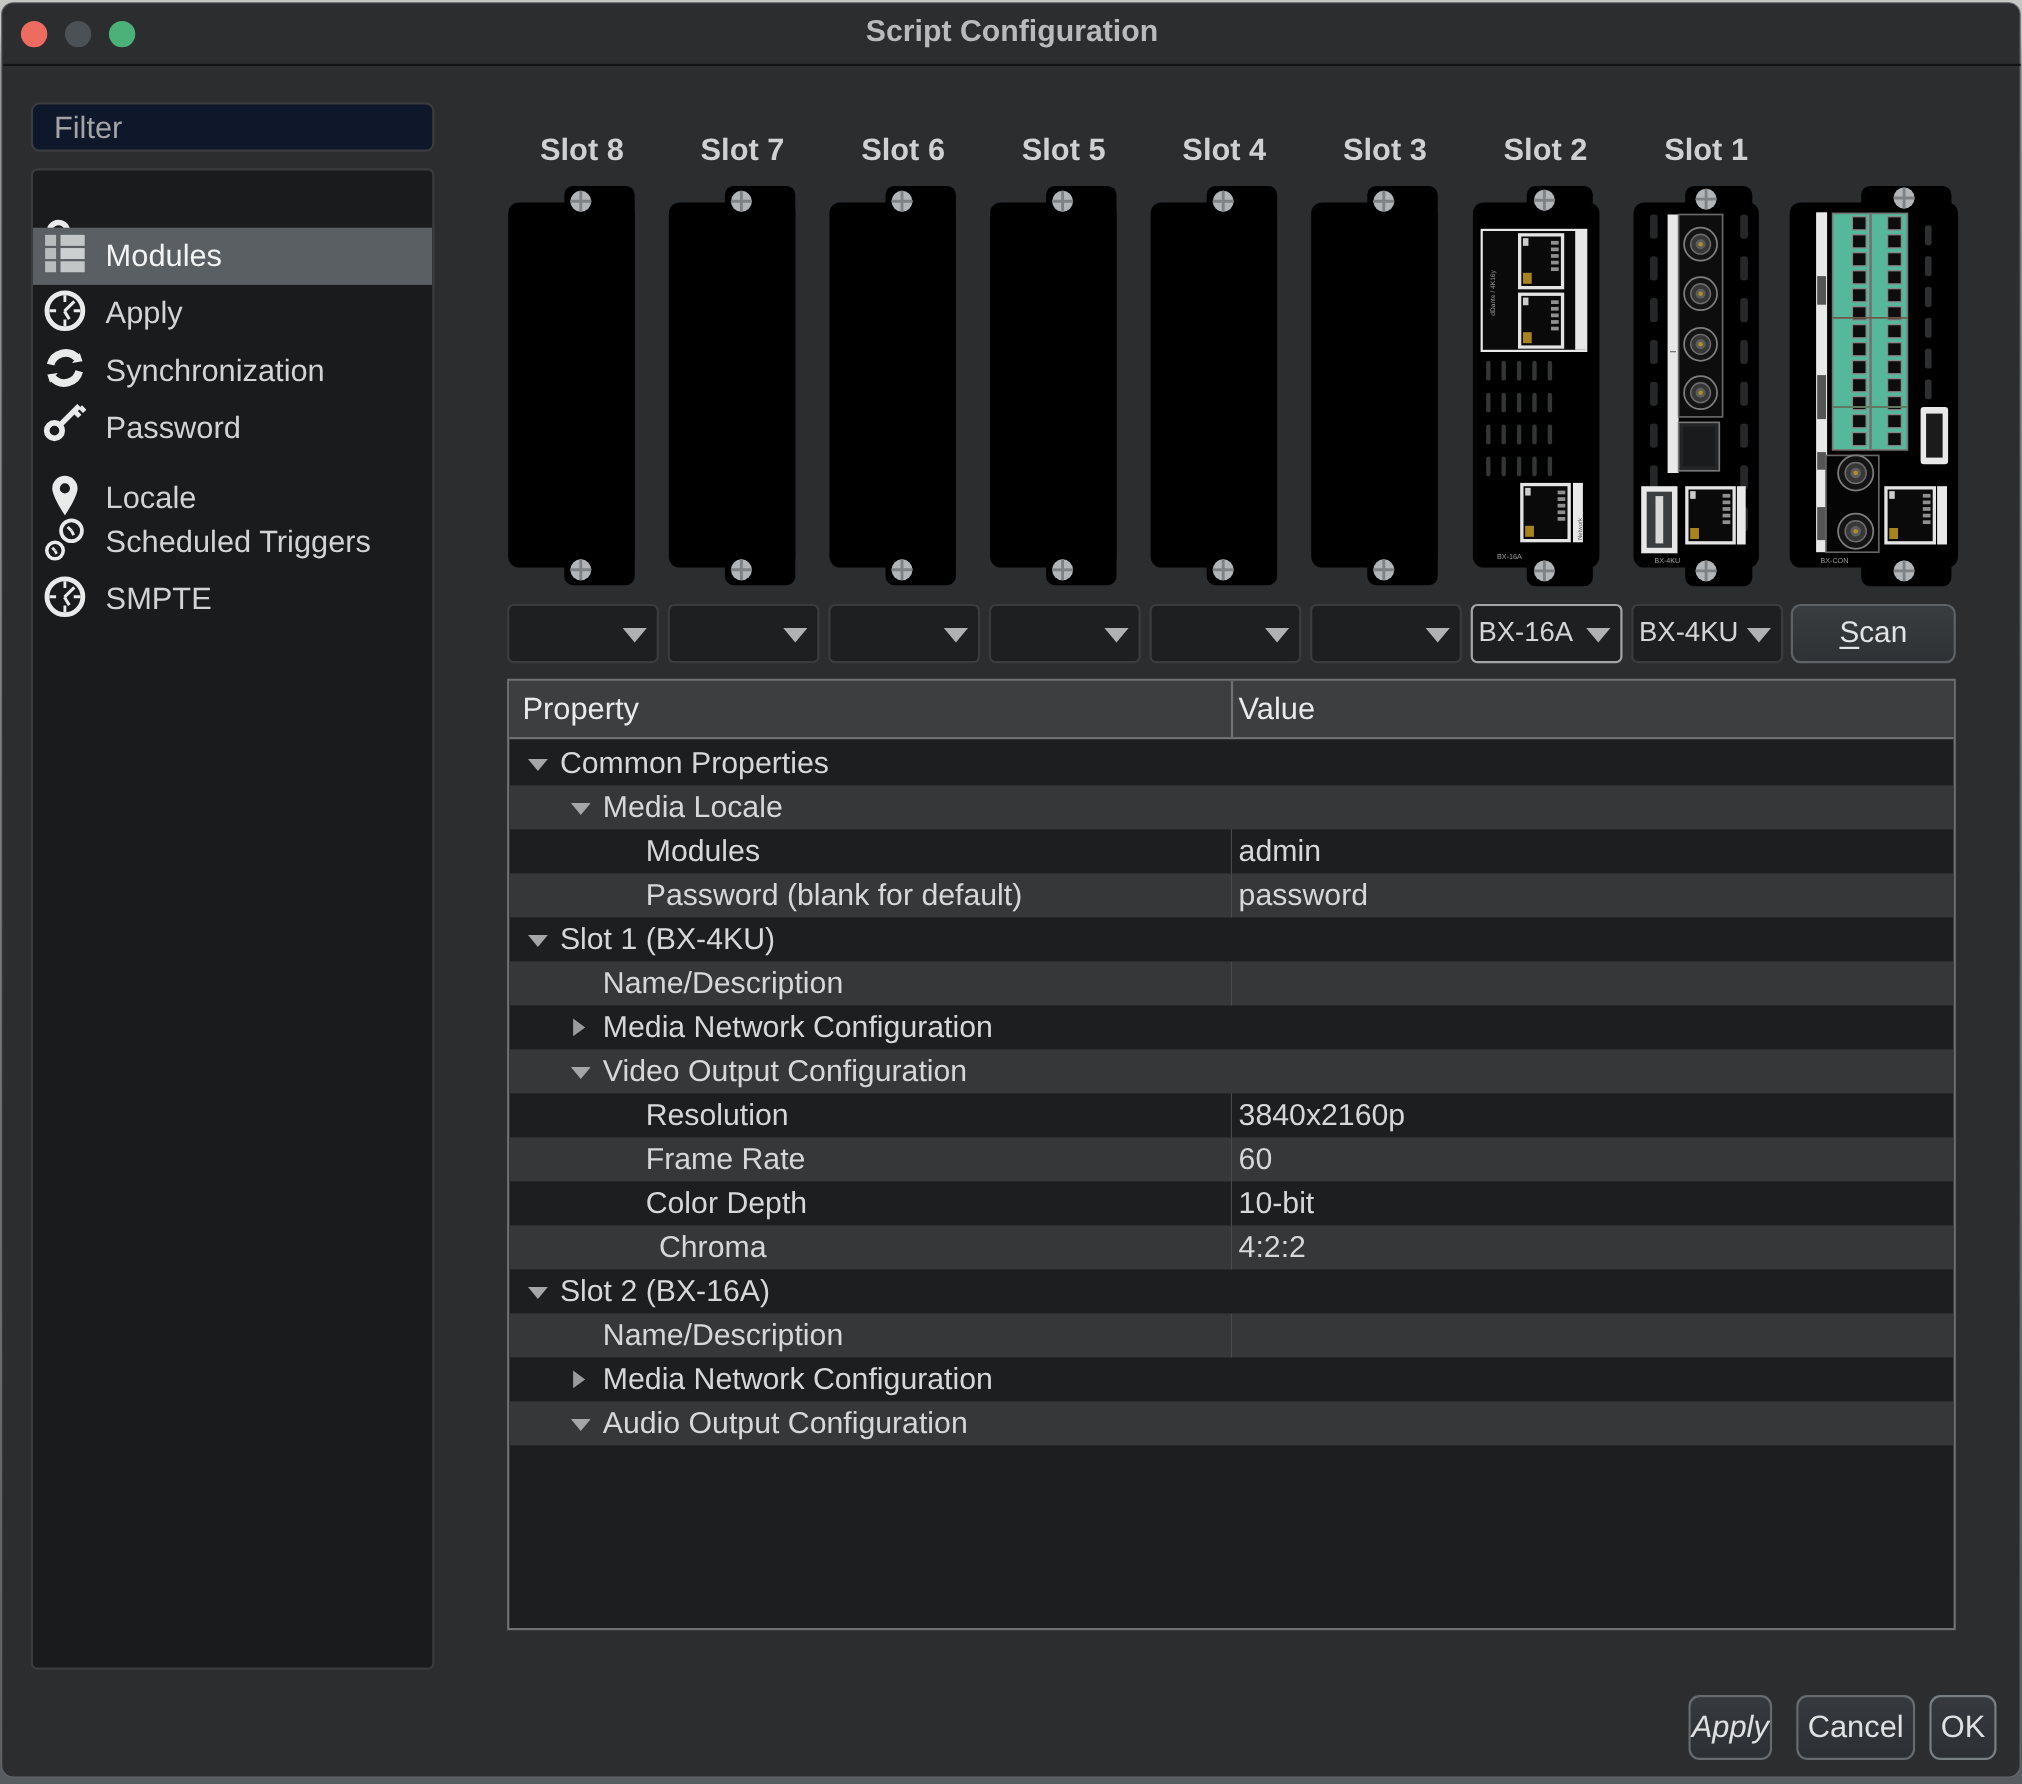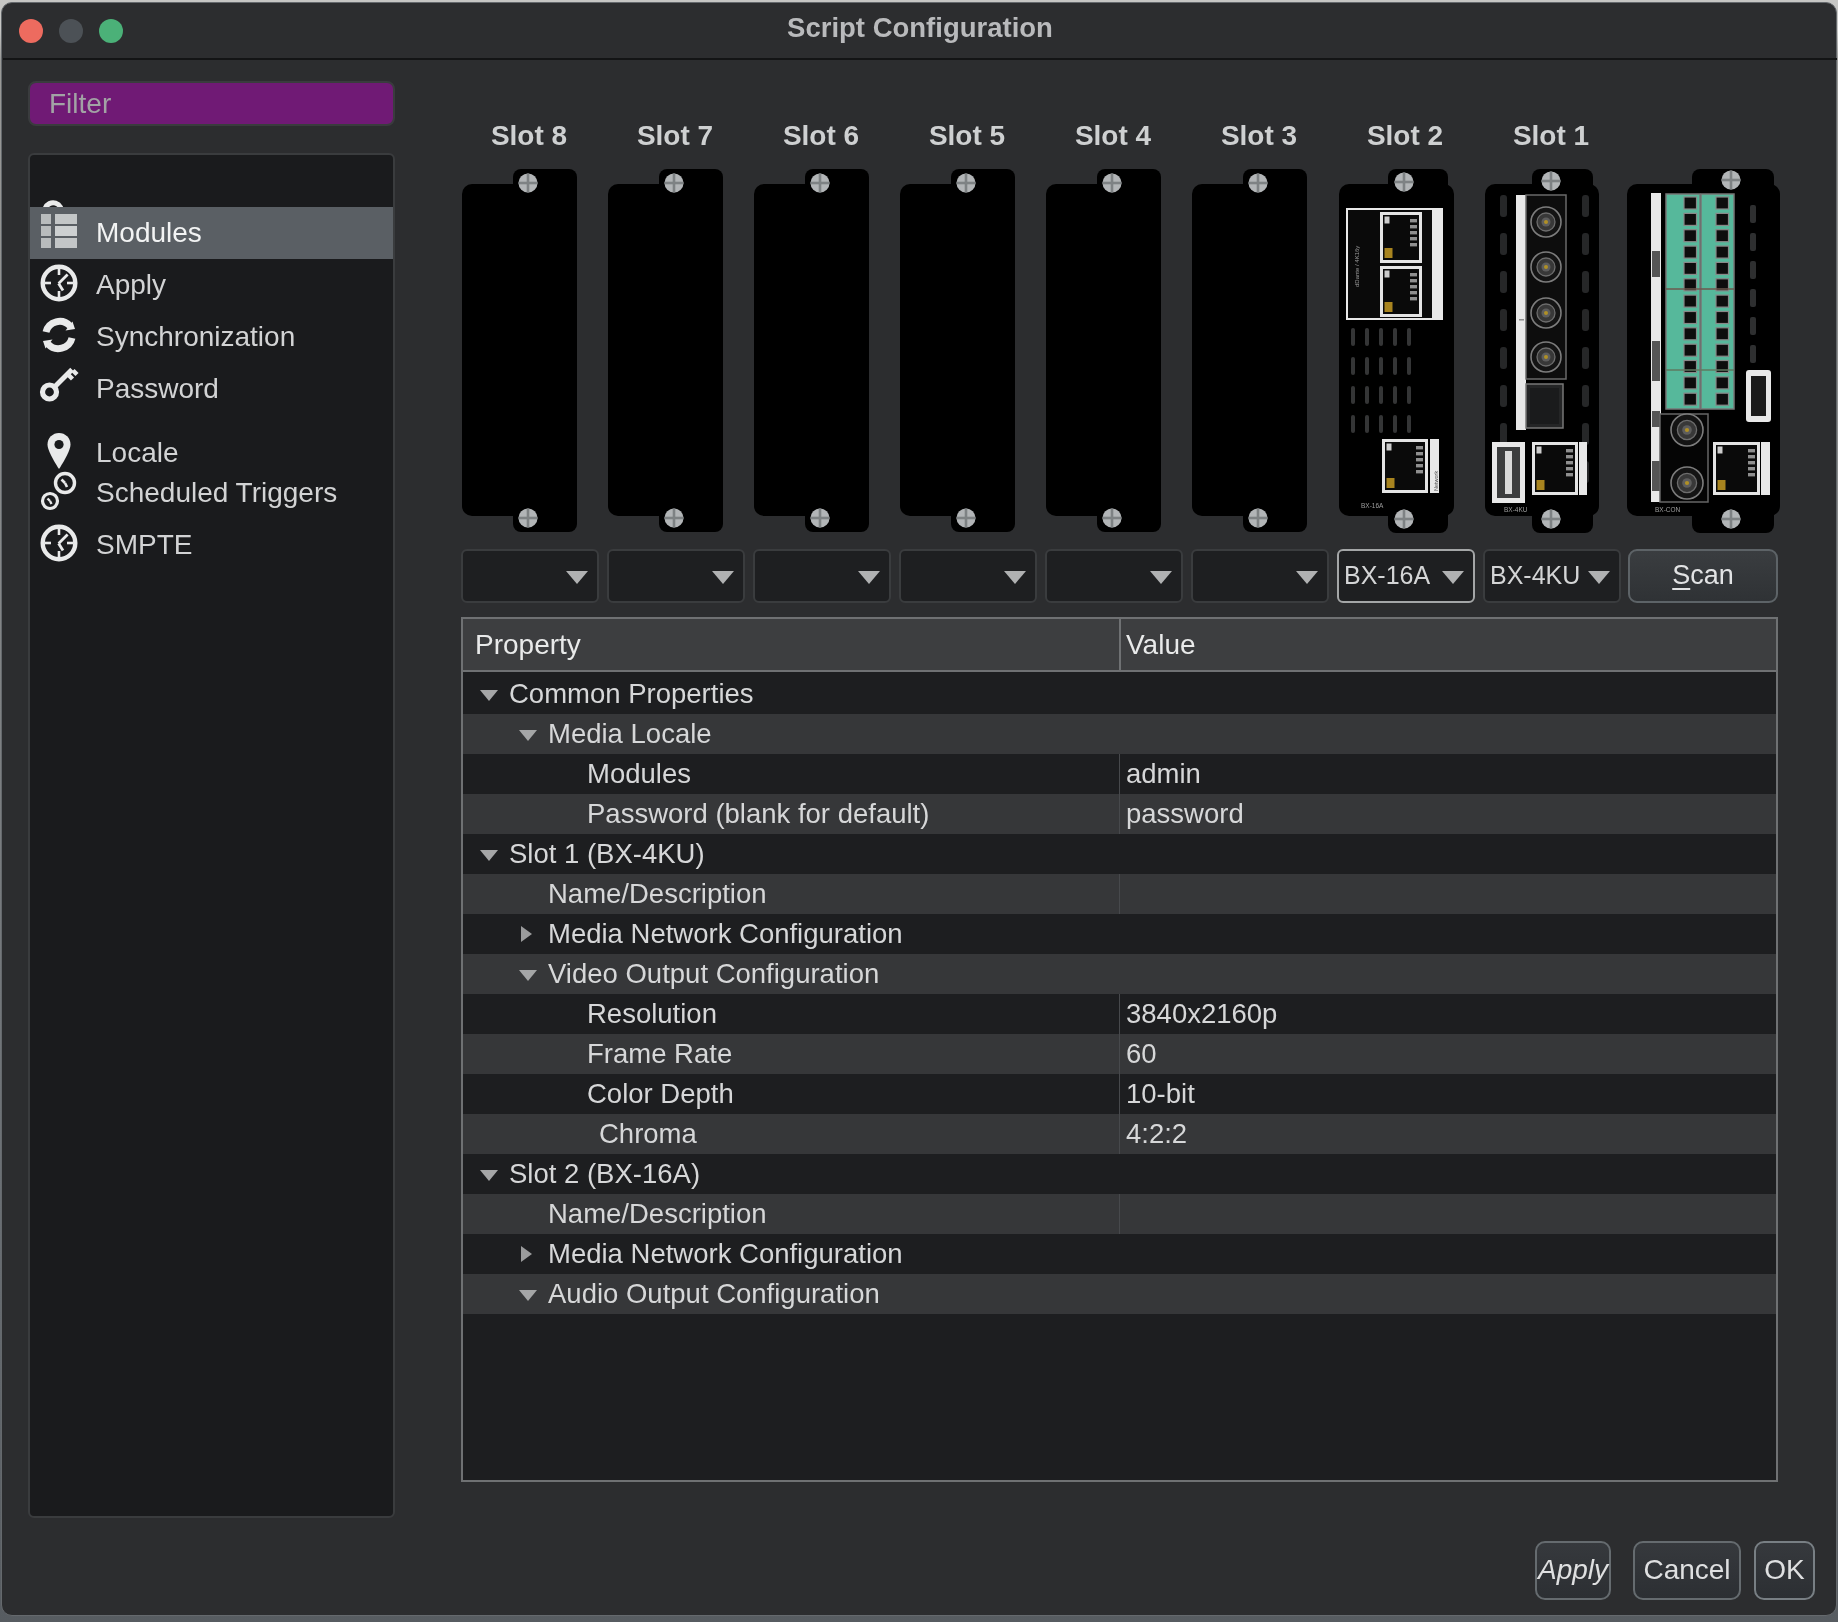--- a/index.html
+++ b/index.html
@@ -11,22 +11,22 @@
   .window {
     position:absolute; left:1px; top:2px; width:1836px; height:1614px;
     background:#2c2d2f; border:1.5px solid #65696d; border-radius:11px;
   }
   .abs { position:absolute; left:-1px; top:-2px; width:1838px; height:1622px; }
   .titlebar-sep { position:absolute; left:2px; top:57px; width:1834px; height:2px; background:#131415; }
   .tl { position:absolute; top:18px; width:24px; height:24px; border-radius:50%; }
   .title { position:absolute; top:11px; left:0; width:1838px; text-align:center;
     font-size:27.5px; font-weight:bold; color:#b9babc; }
   
-  .filter { position:absolute; left:27px; top:80px; width:367px; height:45px;
-    background:#701a75; border:2px solid #3a3c3e; border-radius:8px;
+  .filter { position:absolute; left:27px; top:92px; width:367px; height:45px;
+    background:#0f172a; border:2px solid #3a3c3e; border-radius:8px;
     color:#a2a3a5; font-size:28px; line-height:41px; padding-left:19px; }
   .listbox { position:absolute; left:27px; top:152px; width:367px; height:1365px;
     background:#1a1b1d; border:2px solid #3a3c3e; border-radius:6px; overflow:hidden; }
   .li { position:absolute; left:0; width:100%; height:52px; }
   .li .txt { position:absolute; left:66px; top:50%; transform:translateY(-50%);
     font-size:28px; color:#d2d3d4; white-space:nowrap; }
   .li.sel { background:#5a5f64; }
   .li.sel .txt { color:#f2f3f3; }
   .licon { position:absolute; left:9px; top:50%; transform:translateY(-50%); }
   

